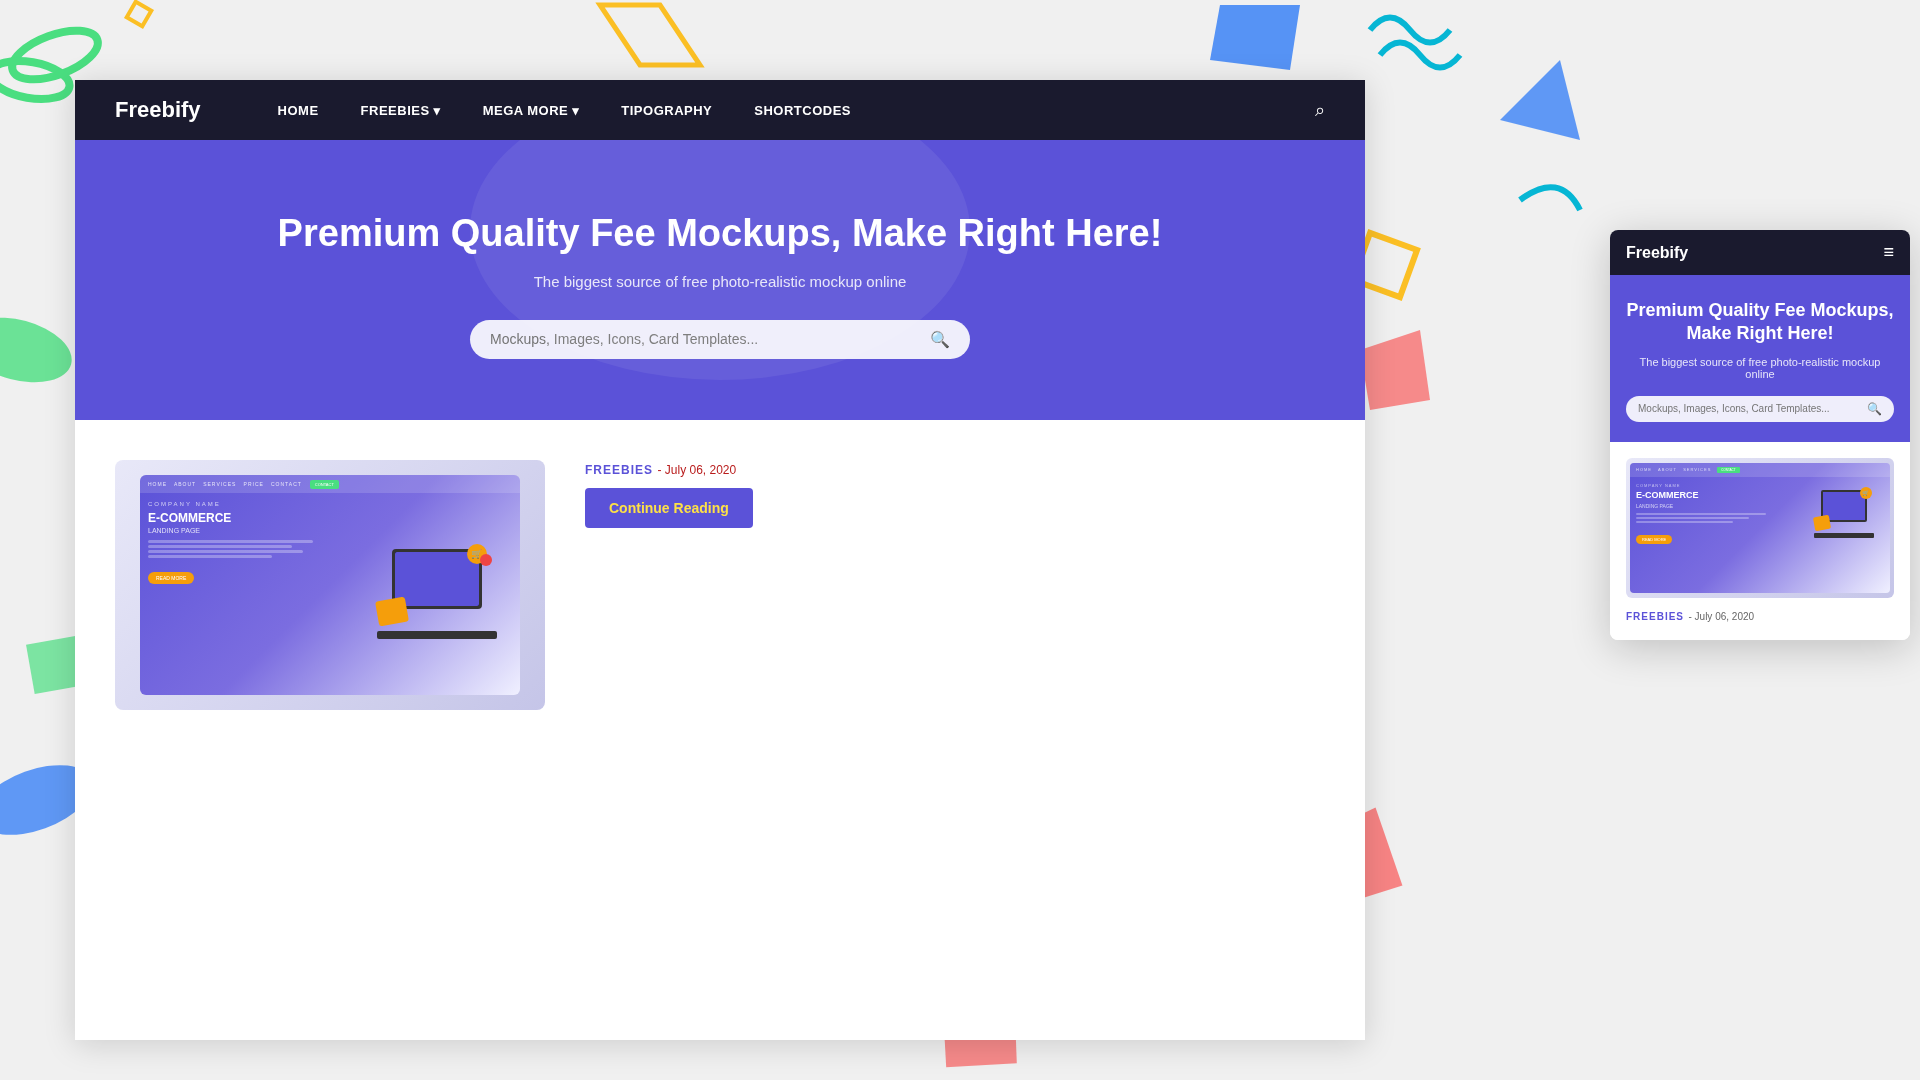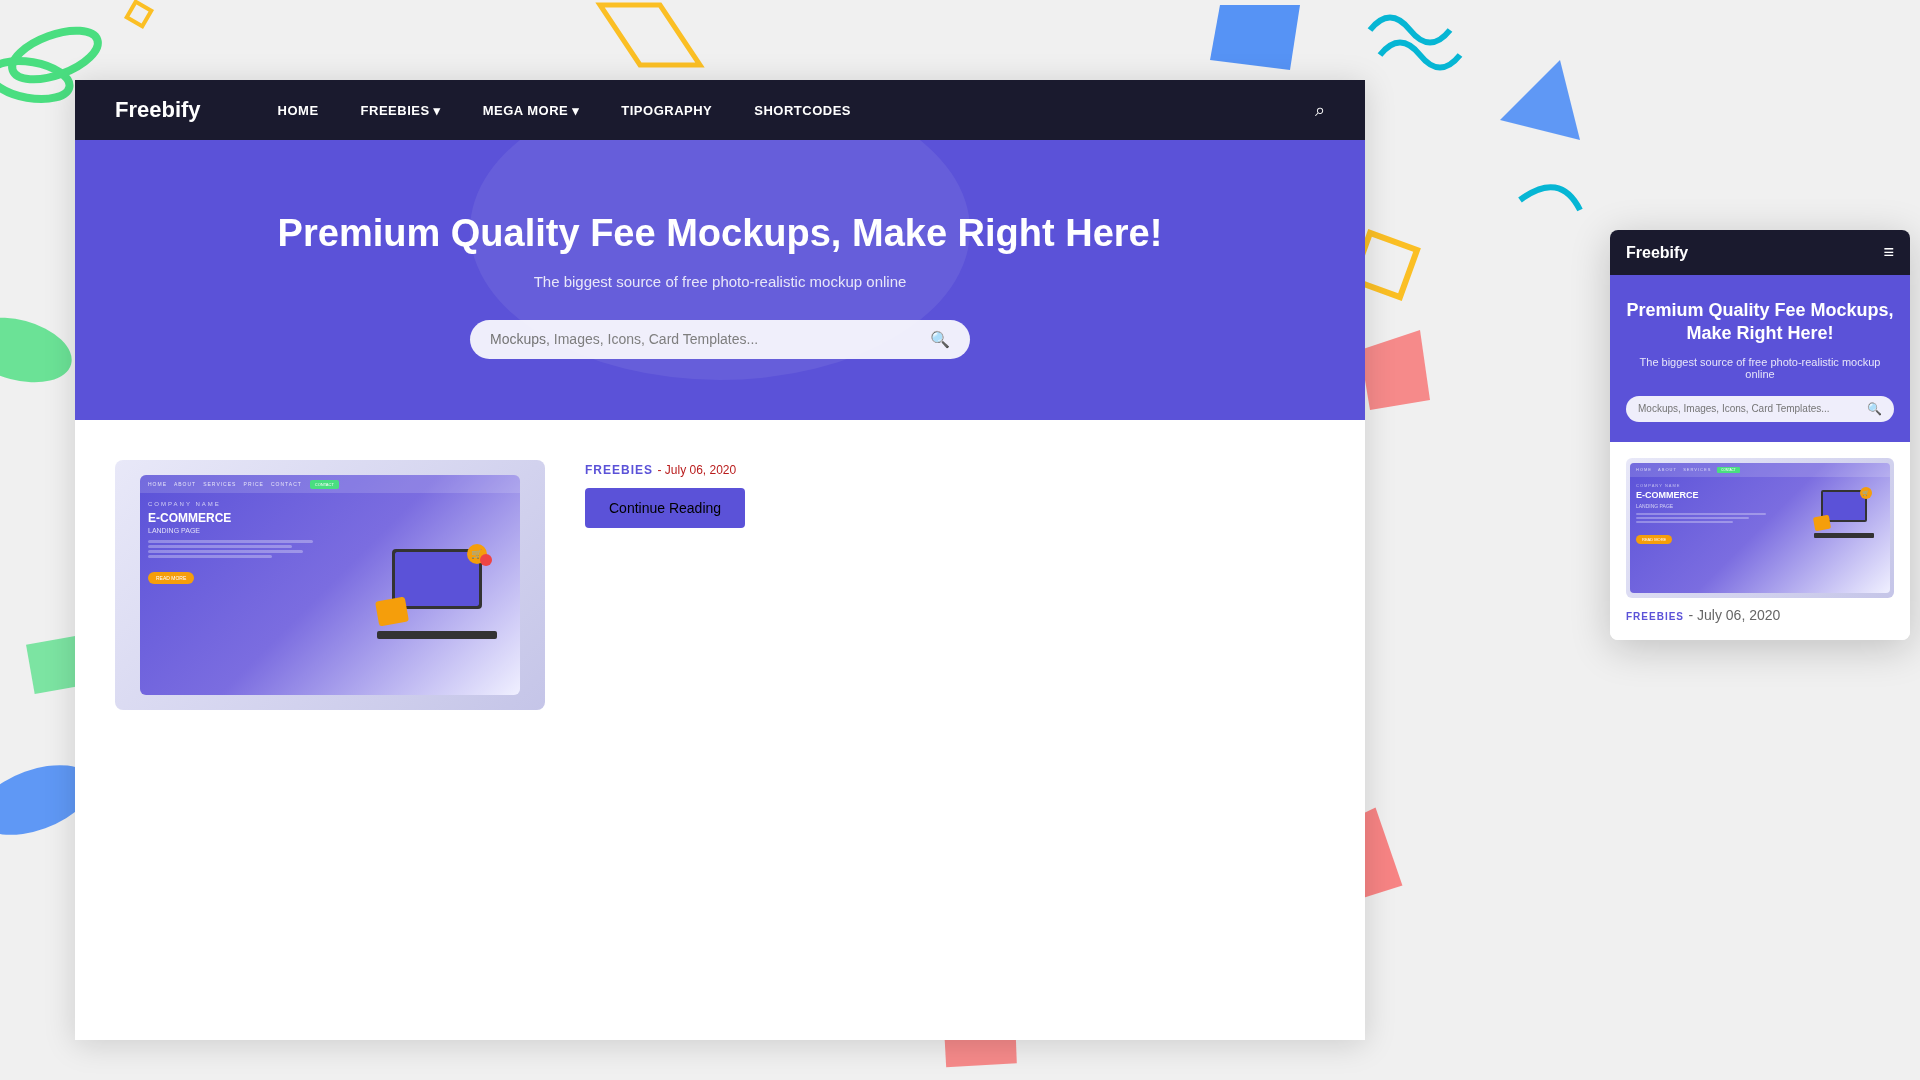--- a/index.html
+++ b/index.html
@@ -333,26 +333,26 @@
       margin-bottom: 16px;
     }
     .blog-excerpt {
       color: #666;
       font-size: 14px;
       line-height: 1.6;
       margin-bottom: 24px;
     }
     .btn-continue {
       background: #5b52d8;
-      color: #000000;
+      color: #fde047;
       border: none;
       padding: 12px 24px;
       border-radius: 4px;
       font-size: 14px;
-      font-weight: 400;
+      font-weight: 700;
       cursor: pointer;
       display: inline-block;
       width: fit-content;
     }
 
     
     .mobile-panel {
       position: absolute;
       right: 10px;
       top: 230px;
@@ -563,21 +563,21 @@
       transform: rotate(-10deg);
     }
     .mobile-cat {
       color: #5b52d8;
       font-size: 10px;
       font-weight: 700;
       letter-spacing: 1px;
     }
     .mobile-post-date {
       color: #666;
-      font-size: 14px;
+      font-size: 10px;
     }
   </style>
 </head>
 <body>
 
 <svg class="bg-deco" viewBox="0 0 1920 1080" xmlns="http://www.w3.org/2000/svg">
 
   <ellipse cx="55" cy="55" rx="45" ry="20" fill="none" stroke="#4ade80" stroke-width="8" transform="rotate(-20 55 55)"></ellipse>
   <ellipse cx="30" cy="80" rx="40" ry="18" fill="none" stroke="#4ade80" stroke-width="8" transform="rotate(10 30 80)"></ellipse>
 

